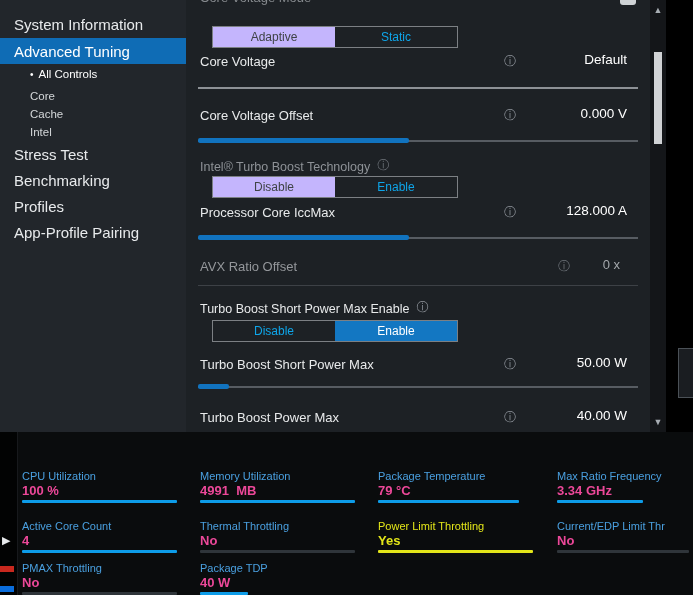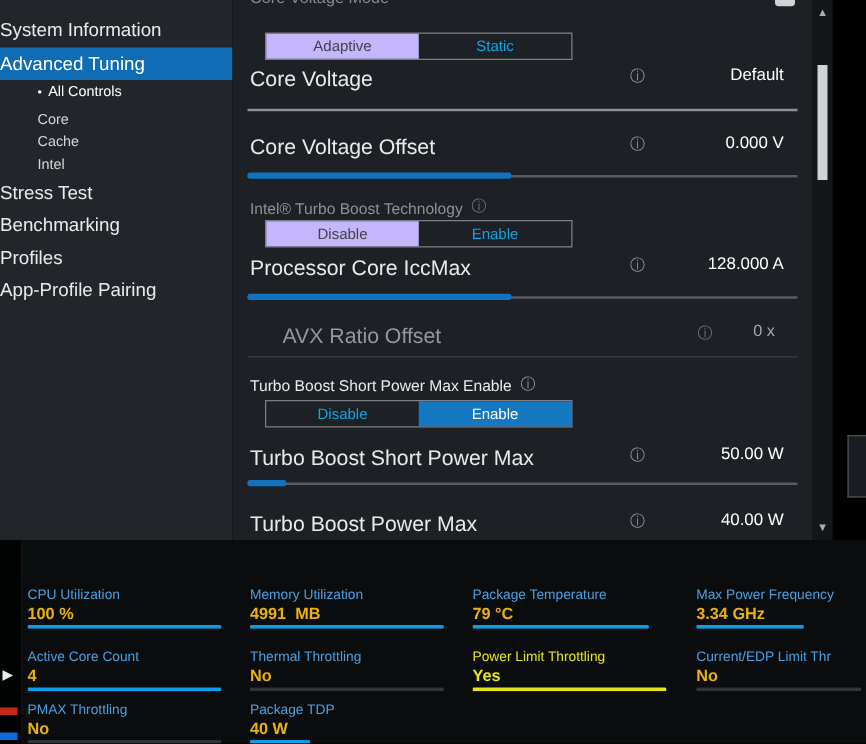--- a/index.html
+++ b/index.html
@@ -1,44 +1,44 @@
 <!DOCTYPE html>
 <html><head>
 <meta charset="utf-8">
 <style>
   html,body{margin:0;padding:0;background:#000;}
   .app{position:relative;width:693px;height:595px;background:#000;overflow:hidden;
        font-family:"Liberation Sans",sans-serif;-webkit-font-smoothing:antialiased;cursor:default;}
 
   
   .sidebar{position:absolute;left:0;top:0;width:186px;height:432px;background:#22262b;}
-  .nav-item{position:absolute;left:0;right:0;display:flex;align-items:center;
+  .nav-item{position:absolute;left:0;right:0;padding-left:14px;display:flex;align-items:center;
             color:#e8eaec;white-space:nowrap;}
   .nav-main{font-size:15px;height:24px;}
   .nav-sub{font-size:11.5px;height:16px;padding-left:30px;color:#d4d7d9;}
   .nav-selected{color:#fff;}
   .nav-active{color:#fff;}
   .bullet{margin-right:5px;font-size:10px;}
 
   
   .content{position:absolute;left:186px;top:0;width:464px;height:432px;background:#1d2125;overflow:hidden;}
   .clip-header{position:absolute;left:14px;top:0;height:6px;overflow:hidden;font-size:13px;color:#85898d;white-space:nowrap;}
   .clip-header span{position:relative;top:-10px;}
 
   .toggle{position:absolute;left:26px;display:flex;width:244px;height:20px;border:1px solid #7c8084;}
   .tbtn{flex:1;display:flex;align-items:center;justify-content:center;font-size:12px;height:100%;}
   .sel-gray{background:#c4b5fd;color:#3f4346;}
   .unsel{background:transparent;color:#0ea5e9;}
   .sel-blue{color:#fff;}
 
   .ctl-row{position:absolute;left:12px;width:440px;height:20px;}
-  .lbl{position:absolute;left:2px;top:2px;font-size:17px;color:#e8eaeb;white-space:nowrap;}
+  .lbl{position:absolute;left:2px;top:2px;font-size:13px;color:#e8eaeb;white-space:nowrap;}
   .info{position:absolute;left:306px;top:2px;font-size:12px;color:#8e939a;line-height:14px;}
   .val{position:absolute;right:11px;top:0;font-size:13.5px;color:#fff;white-space:pre;}
-  .row-dim .lbl{color:#94979b;margin-left:26px;}
+  .row-dim .lbl{color:#94979b;}
   .row-dim .val{color:#a4a8ac;font-size:13px;right:18px;}
   .row-dim .info{left:360px;color:#6d7278;}
 
   .sec-label{position:absolute;left:14px;height:16px;display:flex;align-items:flex-end;
              font-size:12.5px;color:#e8eaeb;white-space:nowrap;}
   .sec-label.dim-label{color:#8e9297;}
   .info-inline{font-size:12px;color:#8e939a;margin-left:7px;}
   .dim-label .info-inline{color:#6d7278;}
 
   .track-line{position:absolute;left:12px;width:440px;height:2px;background:#8d9196;}
@@ -61,21 +61,21 @@
   .monitor{position:absolute;left:0;top:432px;width:693px;height:163px;background:#0a0c0d;overflow:hidden;}
   .strip{position:absolute;left:0;top:0;width:17px;height:163px;background:#020303;border-right:1px solid #17191c;}
   .play{position:absolute;left:2px;top:103px;color:#e8eaec;font-size:11px;line-height:11px;}
   .edge-bar{position:absolute;left:0;width:14px;height:6px;}
   .edge-red{top:134px;background:#c8281e;}
   .edge-blue{top:154px;background:#0a6ddc;}
 
   .tile{position:absolute;width:160px;overflow:hidden;white-space:nowrap;}
   .tile-clip{width:136px;}
   .t-label{font-size:11px;color:#4aa0e0;line-height:13px;}
-  .t-value{font-size:13px;font-weight:bold;color:#eab308;line-height:16px;white-space:pre;}
+  .t-value{font-size:13px;font-weight:bold;color:#ec4899;line-height:16px;white-space:pre;}
   .t-bar{height:3px;margin-top:1px;border-radius:1px;}
 </style>
 </head>
 <body>
 
 <div class="app">
 
   <nav class="sidebar">
     <div class="nav-item nav-main" style="top:12px">System Information</div>
     <div class="nav-item nav-main nav-selected" style="top: 38px; height: 26px; background: rgb(15, 108, 181);">Advanced Tuning</div>
@@ -196,21 +196,21 @@
       <div class="t-label">Memory Utilization</div>
       <div class="t-value">4991  MB</div>
       <div class="t-bar" style="width: 97%; background: rgb(13, 156, 232);"></div>
     </div>
     <div class="tile" style="left:378px;top:38px">
       <div class="t-label">Package Temperature</div>
       <div class="t-value">79 °C</div>
       <div class="t-bar" style="width: 88%; background: rgb(13, 156, 232);"></div>
     </div>
     <div class="tile tile-clip" style="left:557px;top:38px">
-      <div class="t-label">Max Power Frequency</div>
+      <div class="t-label">Max Ratio Frequency</div>
       <div class="t-value">3.34 GHz</div>
       <div class="t-bar" style="width: 63%; background: rgb(13, 156, 232);"></div>
     </div>
 
     <div class="tile" style="left:22px;top:88px">
       <div class="t-label">Active Core Count</div>
       <div class="t-value">4</div>
       <div class="t-bar" style="width: 97%; background: rgb(13, 156, 232);"></div>
     </div>
     <div class="tile" style="left:200px;top:88px">

